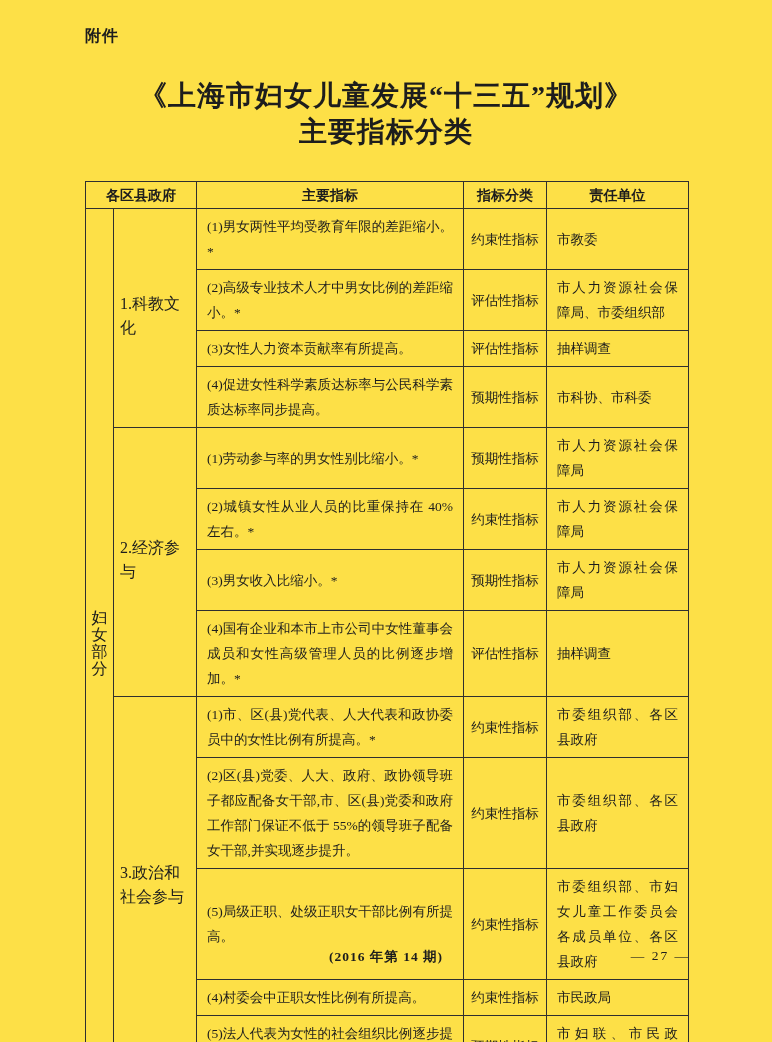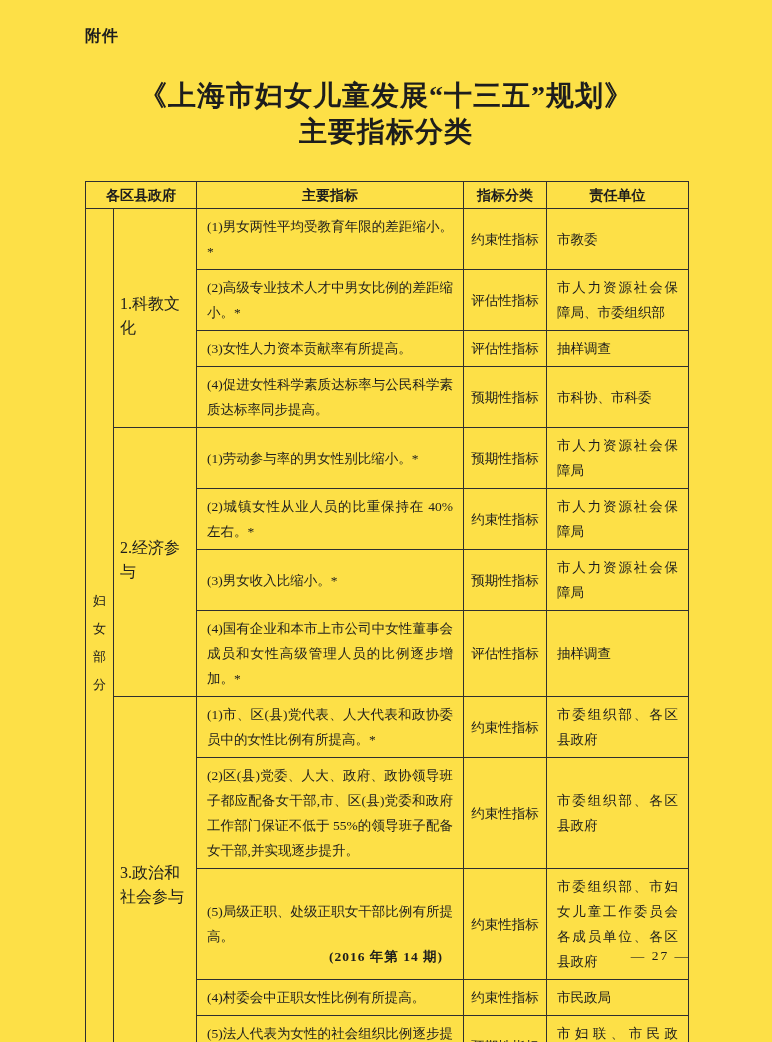--- a/index.html
+++ b/index.html
@@ -63,23 +63,23 @@
   .col-indicator { width: 267px; }
   .col-category { width: 83px; }
   .col-unit { width: 142px; }
   td.part-cell {
     padding: 4px 2px;
     text-align: center;
   }
   .vertical-label {
     width: 1em;
     margin: 0 auto;
-    line-height: 28px;
+    line-height: 17px;
     word-break: break-all;
-    font-size: 13px;
+    font-size: 16px;
   }
   td.section-cell {
     text-align: left;
     padding: 4px 4px 8px 6px;
     font-size: 16px;
     line-height: 24px;
   }
   td.indicator-cell {
     text-align: justify;
     text-align-last: left;

